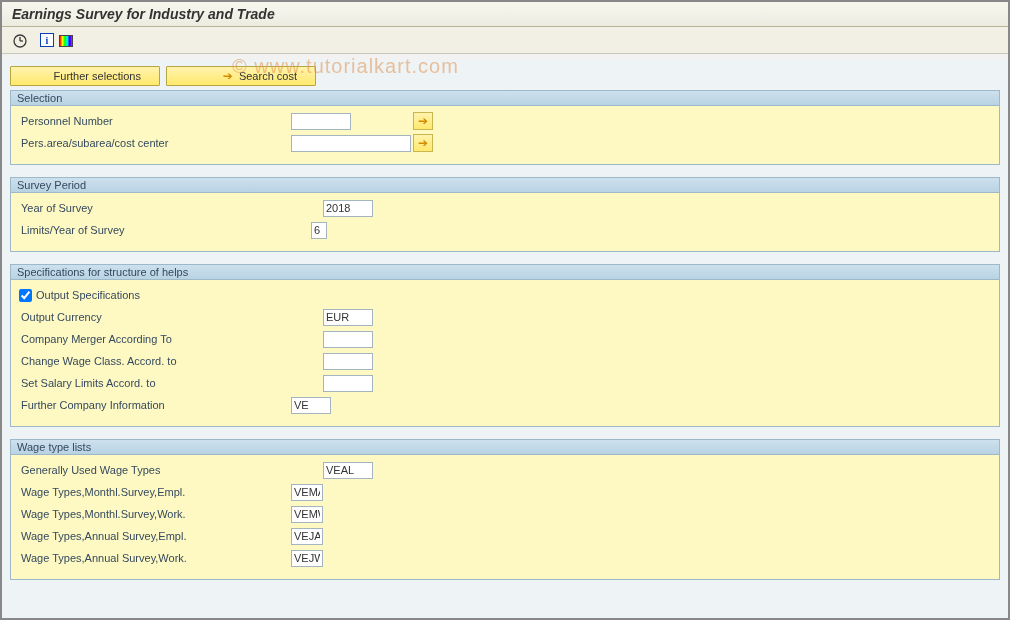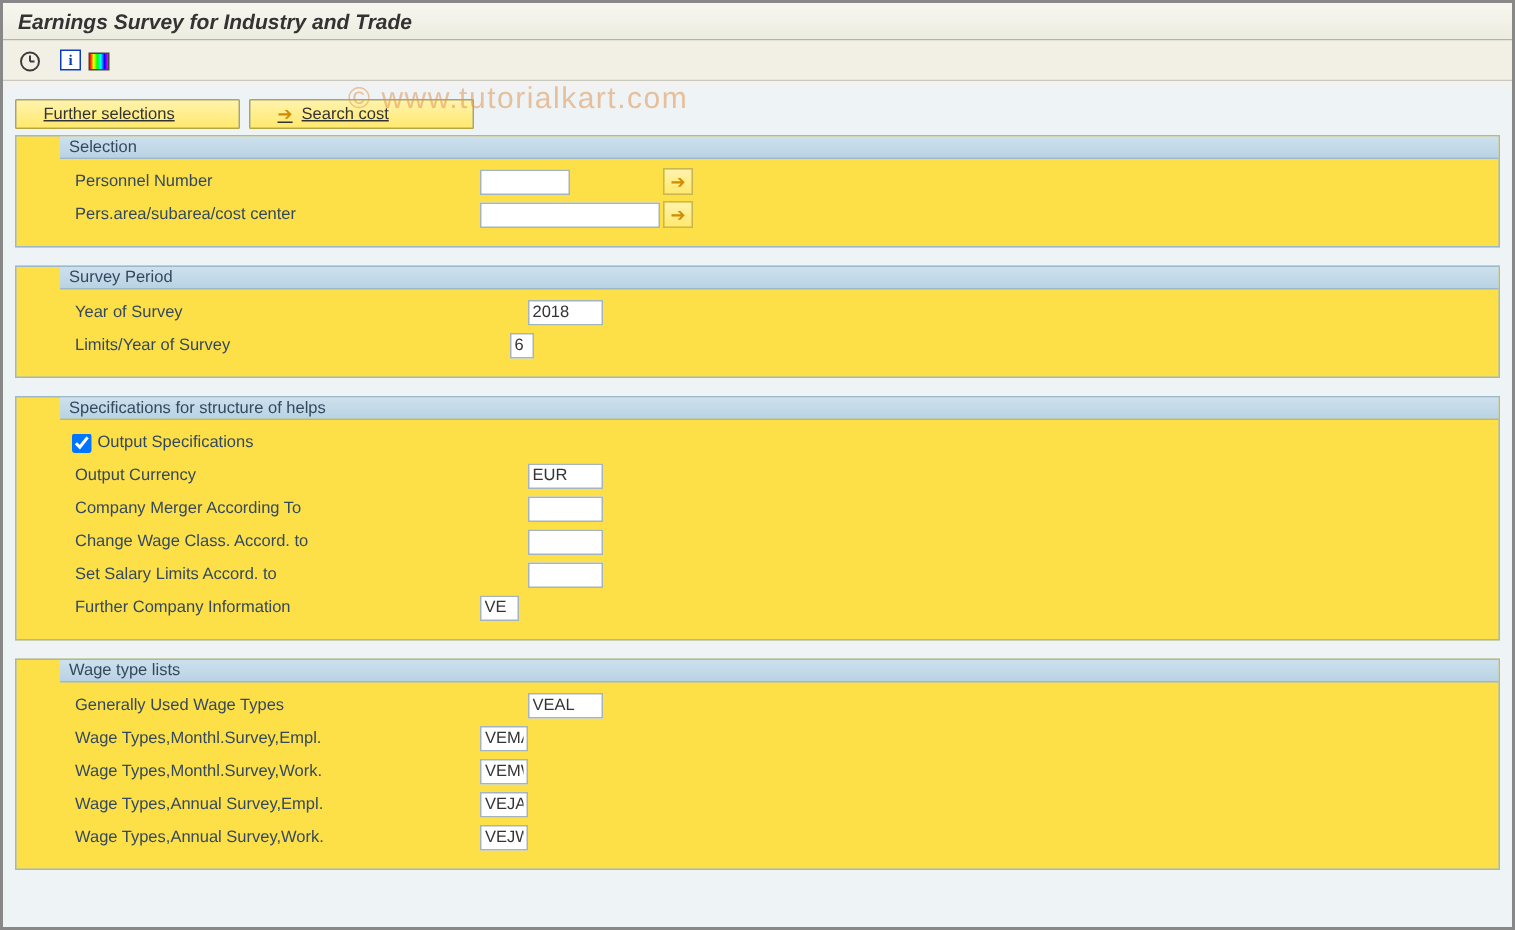--- a/index.html
+++ b/index.html
@@ -66,29 +66,27 @@
       padding: 2px 18px 2px 18px;
       font-size: 11px;
       color: #333;
       cursor: pointer;
       display: inline-flex;
       align-items: center;
       gap: 6px;
       border-radius: 1px;
       height: 20px;
       min-width: 150px;
-      justify-content: flex-start;
-      text-decoration: underline;
+      justify-content: flex-end;
     }
     .yellow-btn .arrow { color:#d48b00; font-size:12px;}
     .group {
       border: 1px solid #9db8c9;
       margin-bottom: 12px;
-      background:#fde047;
-      padding-left:29px;
+      background:#fef9c3;
     }
     .group-header {
       background: linear-gradient(#cde0ed,#b9d3e4);
       border-bottom: 1px solid #9db8c9;
       padding: 1px 6px;
       color: #34495e;
       font-size: 11px;
     }
     .group-body { padding: 4px 4px 10px 8px;}
     .row { display:flex; align-items:center; height:22px;}
@@ -98,21 +96,21 @@
       background: #fff;
       font-size:11px;
       padding: 1px 2px;
       height: 17px;
       color:#333;
     }
     .txt.n60 { width:60px;}
     .txt.n120 { width:120px;}
     .txt.n35 { width:50px; text-align:left;margin-left:32px;}
     .txt.n48 { width:32px;}
-    .txt.n26 { width:26px;}
+    .txt.n26 { width:40px;}
     .arrow-btn {
       width:20px; height:18px;
       background: linear-gradient(#fff3ad,#ffe96e);
       border:1px solid #c8b650;
       margin-left: 8px;
       display:inline-flex; align-items:center; justify-content:center;
       color:#d48b00; font-size:12px; cursor:pointer;
     }
     .row.spec-row label { width: 225px;}
     input[type=checkbox]{ margin-right:4px; vertical-align:middle;}

